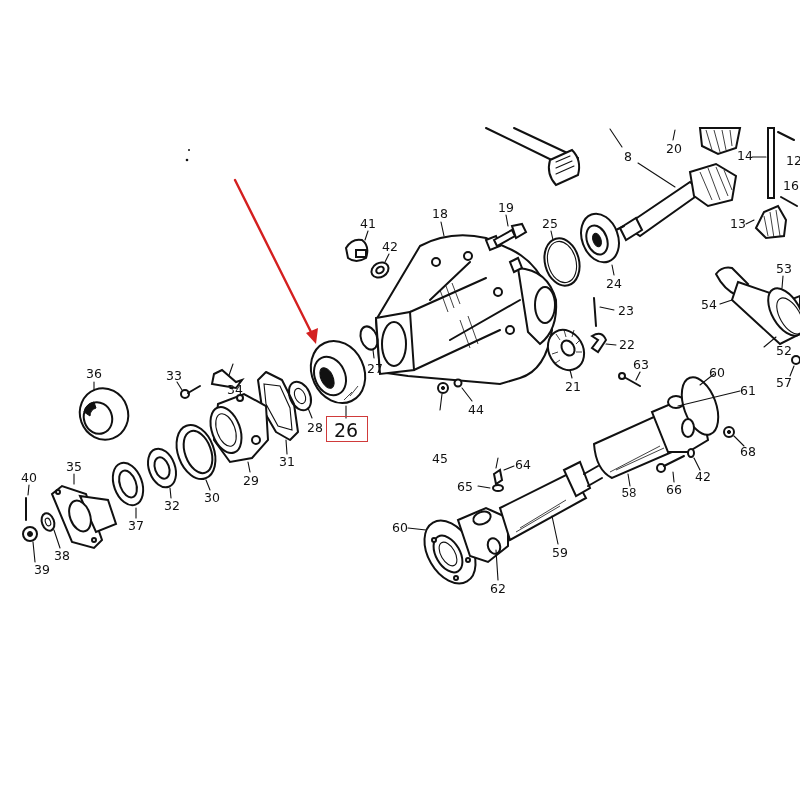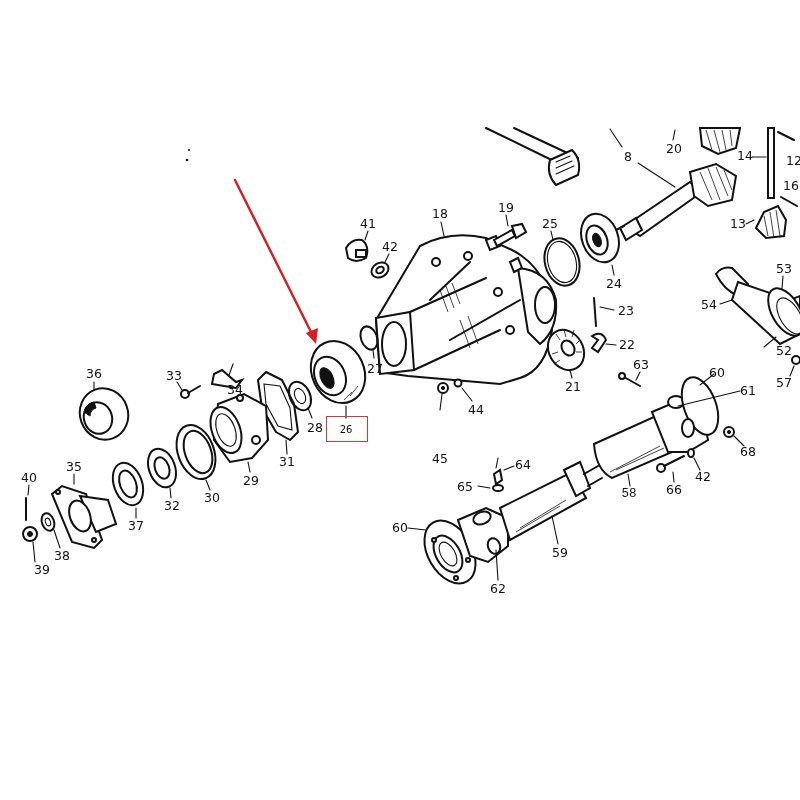--- a/index.html
+++ b/index.html
@@ -316,21 +316,21 @@
       <div class="lbl" style="left: 614px; top: 284px;">24</div>
       <div class="lbl" style="left: 626px; top: 311px;">23</div>
       <div class="lbl" style="left: 627px; top: 345px;">22</div>
       <div class="lbl" style="left: 573px; top: 387px;">21</div>
       <div class="lbl" style="left: 368px; top: 224px;">41</div>
       <div class="lbl" style="left: 390px; top: 247px;">42</div>
       <div class="lbl" style="left: 440px; top: 419px; margin-top: 40px;">45</div>
       <div class="lbl" style="left: 476px; top: 410px;">44</div>
       <div class="lbl" style="left: 375px; top: 369px;">27</div>
       <div class="lbl" style="left: 315px; top: 428px;">28</div>
-      <div class="lbl" style="left: 346px; top: 430px; font-size: 10px;">26</div>
+      <div class="lbl" style="left: 346px; top: 430px; font-size: 19px;">26</div>
       <div class="lbl" style="left: 641px; top: 365px;">63</div>
       <div class="lbl" style="left: 717px; top: 373px;">60</div>
       <div class="lbl" style="left: 748px; top: 391px;">61</div>
       <div class="lbl" style="left: 748px; top: 452px;">68</div>
       <div class="lbl" style="left: 703px; top: 477px;">42</div>
       <div class="lbl" style="left: 674px; top: 490px;">66</div>
       <div class="lbl" style="left: 629px; top: 494px; font-family: Liberation Mono, monospace;">58</div>
       <div class="lbl" style="left: 523px; top: 465px;">64</div>
       <div class="lbl" style="left: 465px; top: 487px;">65</div>
       <div class="lbl" style="left: 560px; top: 553px;">59</div>

